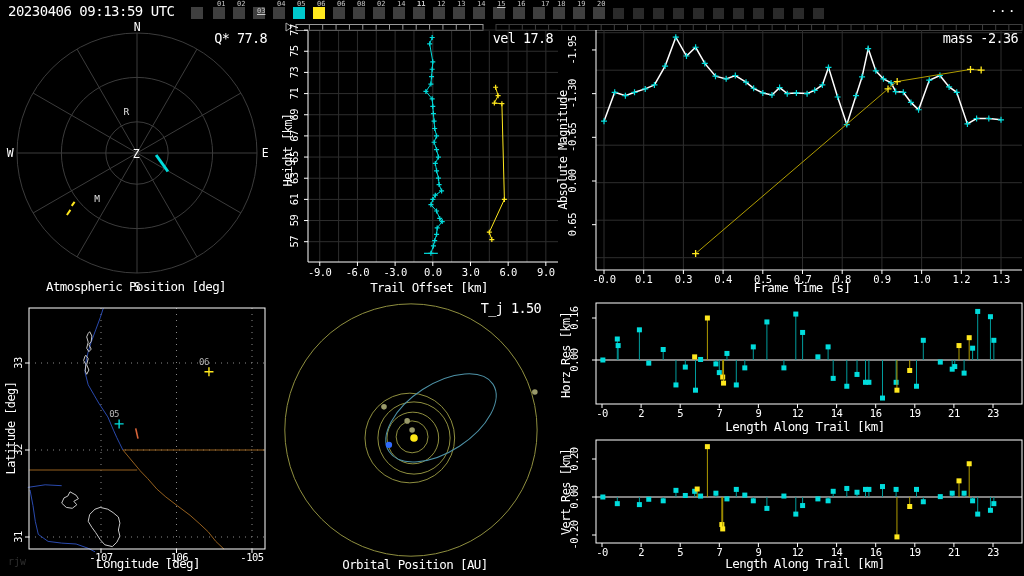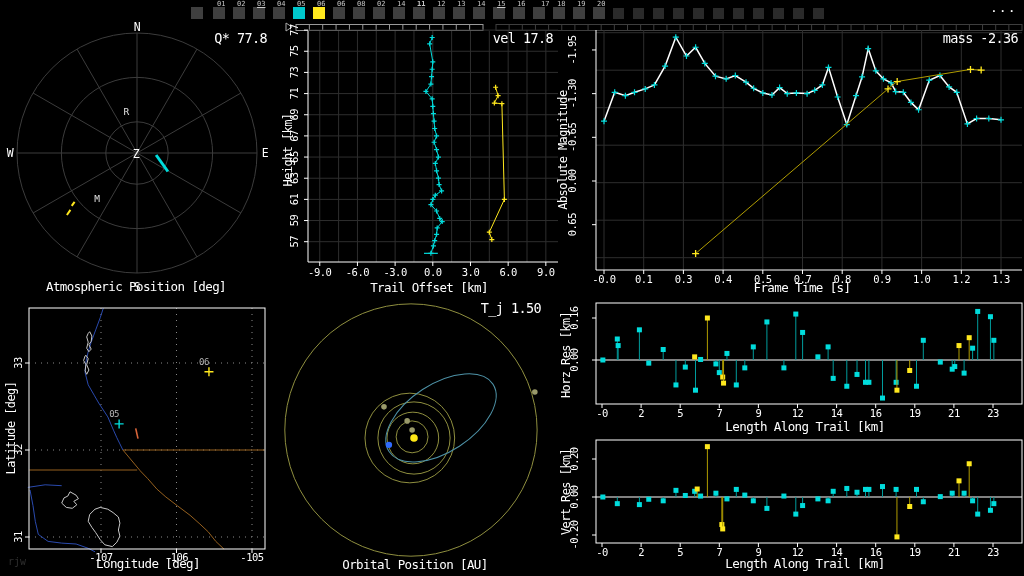--- a/index.html
+++ b/index.html
@@ -16,28 +16,29 @@
        transform:translate(-50%,-50%) rotate(-90deg);}
   #wm{left:8px;top:556px;font-size:10px;color:#2e2e2e;}
   svg{position:absolute;left:0;top:0;}
   svg text{font-family:"DejaVu Sans Mono","Liberation Mono",monospace;}
 </style>
 </head>
 <body>
 
 <div class="screen">
 
+  <span id="ts" class="t">20230406 09:13:59 UTC</span>
   <div id="stations">
       <div class="sq" style="left: 191px; top: 7px; background: rgb(63, 63, 63);"></div>
       <div class="sq" style="left: 213px; top: 7px; background: rgb(63, 63, 63);"></div>
       <span class="sq-label" style="left: 217px; top: 1px;">01</span>
       <div class="sq" style="left: 233px; top: 7px; background: rgb(63, 63, 63);"></div>
       <span class="sq-label" style="left: 237px; top: 1px;">02</span>
       <div class="sq" style="left: 253px; top: 7px; background: rgb(63, 63, 63);"></div>
-      <span class="sq-label" style="left: 257px; top: 1px; text-decoration: underline;">03</span>
+      <span class="sq-label" style="left: 257px; top: 8px; text-decoration: underline;">03</span>
       <div class="sq" style="left: 273px; top: 7px; background: rgb(63, 63, 63);"></div>
       <span class="sq-label" style="left: 277px; top: 1px;">04</span>
       <div class="sq" style="left: 293px; top: 7px; background: rgb(0, 200, 204);"></div>
       <span class="sq-label" style="left: 297px; top: 1px;">05</span>
       <div class="sq" style="left: 313px; top: 7px; background: rgb(255, 232, 30);"></div>
       <span class="sq-label" style="left: 317px; top: 1px;">06</span>
       <div class="sq" style="left: 333px; top: 7px; background: rgb(63, 63, 63);"></div>
       <span class="sq-label" style="left: 337px; top: 1px;">06</span>
       <div class="sq" style="left: 353px; top: 7px; background: rgb(63, 63, 63);"></div>
       <span class="sq-label" style="left: 357px; top: 1px;">08</span>

